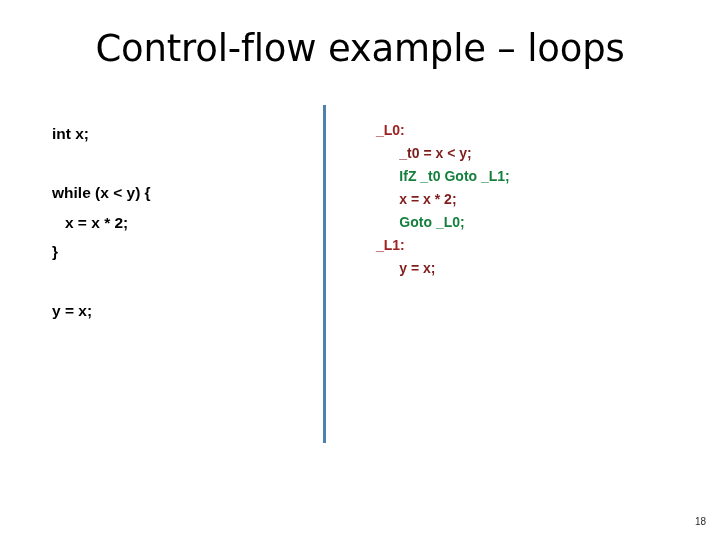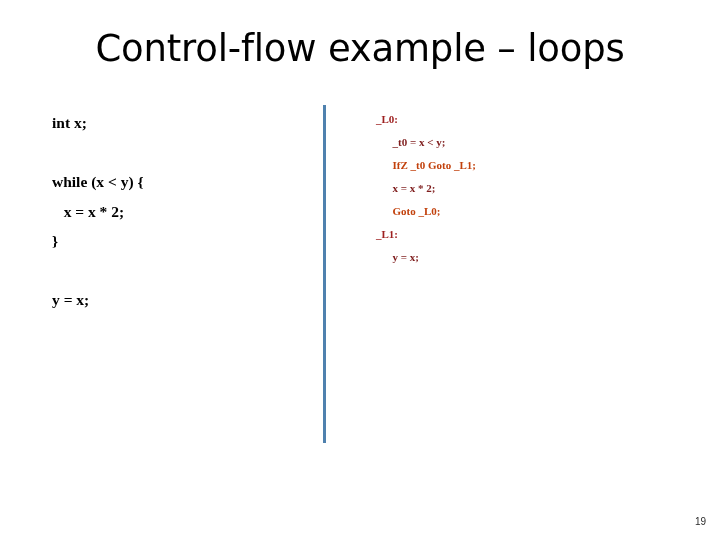--- a/index.html
+++ b/index.html
@@ -32,22 +32,23 @@
     font-weight: 400;
     line-height: 46px;
     color: #000000;
     letter-spacing: -0.2px;
     white-space: nowrap;
   }
 
   
   .code-block {
     position: absolute;
-    font-family: Liberation Serif, serif;
+    font-family: Liberation Sans, sans-serif;
     white-space: pre;
+    margin-top: 11px;
   }
 
   .source-block {
     left: 52px;
     top: 108px;
     font-size: 15.5px;
     line-height: 29.5px;
     font-weight: 700;
     color: #000000;
   }
@@ -55,36 +56,36 @@
     white-space: pre;
     min-height: 29.5px;
   }
   .source-block .code-line.blank {
     height: 29.5px;
   }
 
   .ir-block {
     left: 376px;
     top: 108px;
-    font-size: 11px;
+    font-size: 14px;
     line-height: 23px;
     font-weight: 700;
   }
   .ir-block .ir-line {
     white-space: pre;
     min-height: 23px;
   }
   .ir-line.label {
     color: #9E2020;
   }
   .ir-line.stmt-assign {
     color: #7f1d1d;
   }
   .ir-line.stmt-jump {
-    color: #c2410c;
+    color: #15803d;
   }
 
   
   .divider {
     position: absolute;
     left: 323px;
     top: 105px;
     width: 3px;
     height: 338px;
     background: #4F81AE;
@@ -107,15 +108,15 @@
 <div class="slide">
 
   <div class="slide-title">Control-flow example – loops</div>
 
   <div class="code-block source-block" id="source-panel"><div class="code-line">int x;</div><div class="code-line blank">&nbsp;</div><div class="code-line">while (x &lt; y) {</div><div class="code-line">   x = x * 2;</div><div class="code-line">}</div><div class="code-line blank">&nbsp;</div><div class="code-line">y = x;</div></div>
 
   <div class="divider"></div>
 
   <div class="code-block ir-block" id="ir-panel"><div class="ir-line label">_L0:</div><div class="ir-line stmt-assign">      _t0 = x &lt; y;</div><div class="ir-line stmt-jump">      IfZ _t0 Goto _L1;</div><div class="ir-line stmt-assign">      x = x * 2;</div><div class="ir-line stmt-jump">      Goto _L0;</div><div class="ir-line label">_L1:</div><div class="ir-line stmt-assign">      y = x;</div></div>
 
-  <div class="page-number">19</div>
+  <div class="page-number">18</div>
 
 </div>
 
 </body></html>

